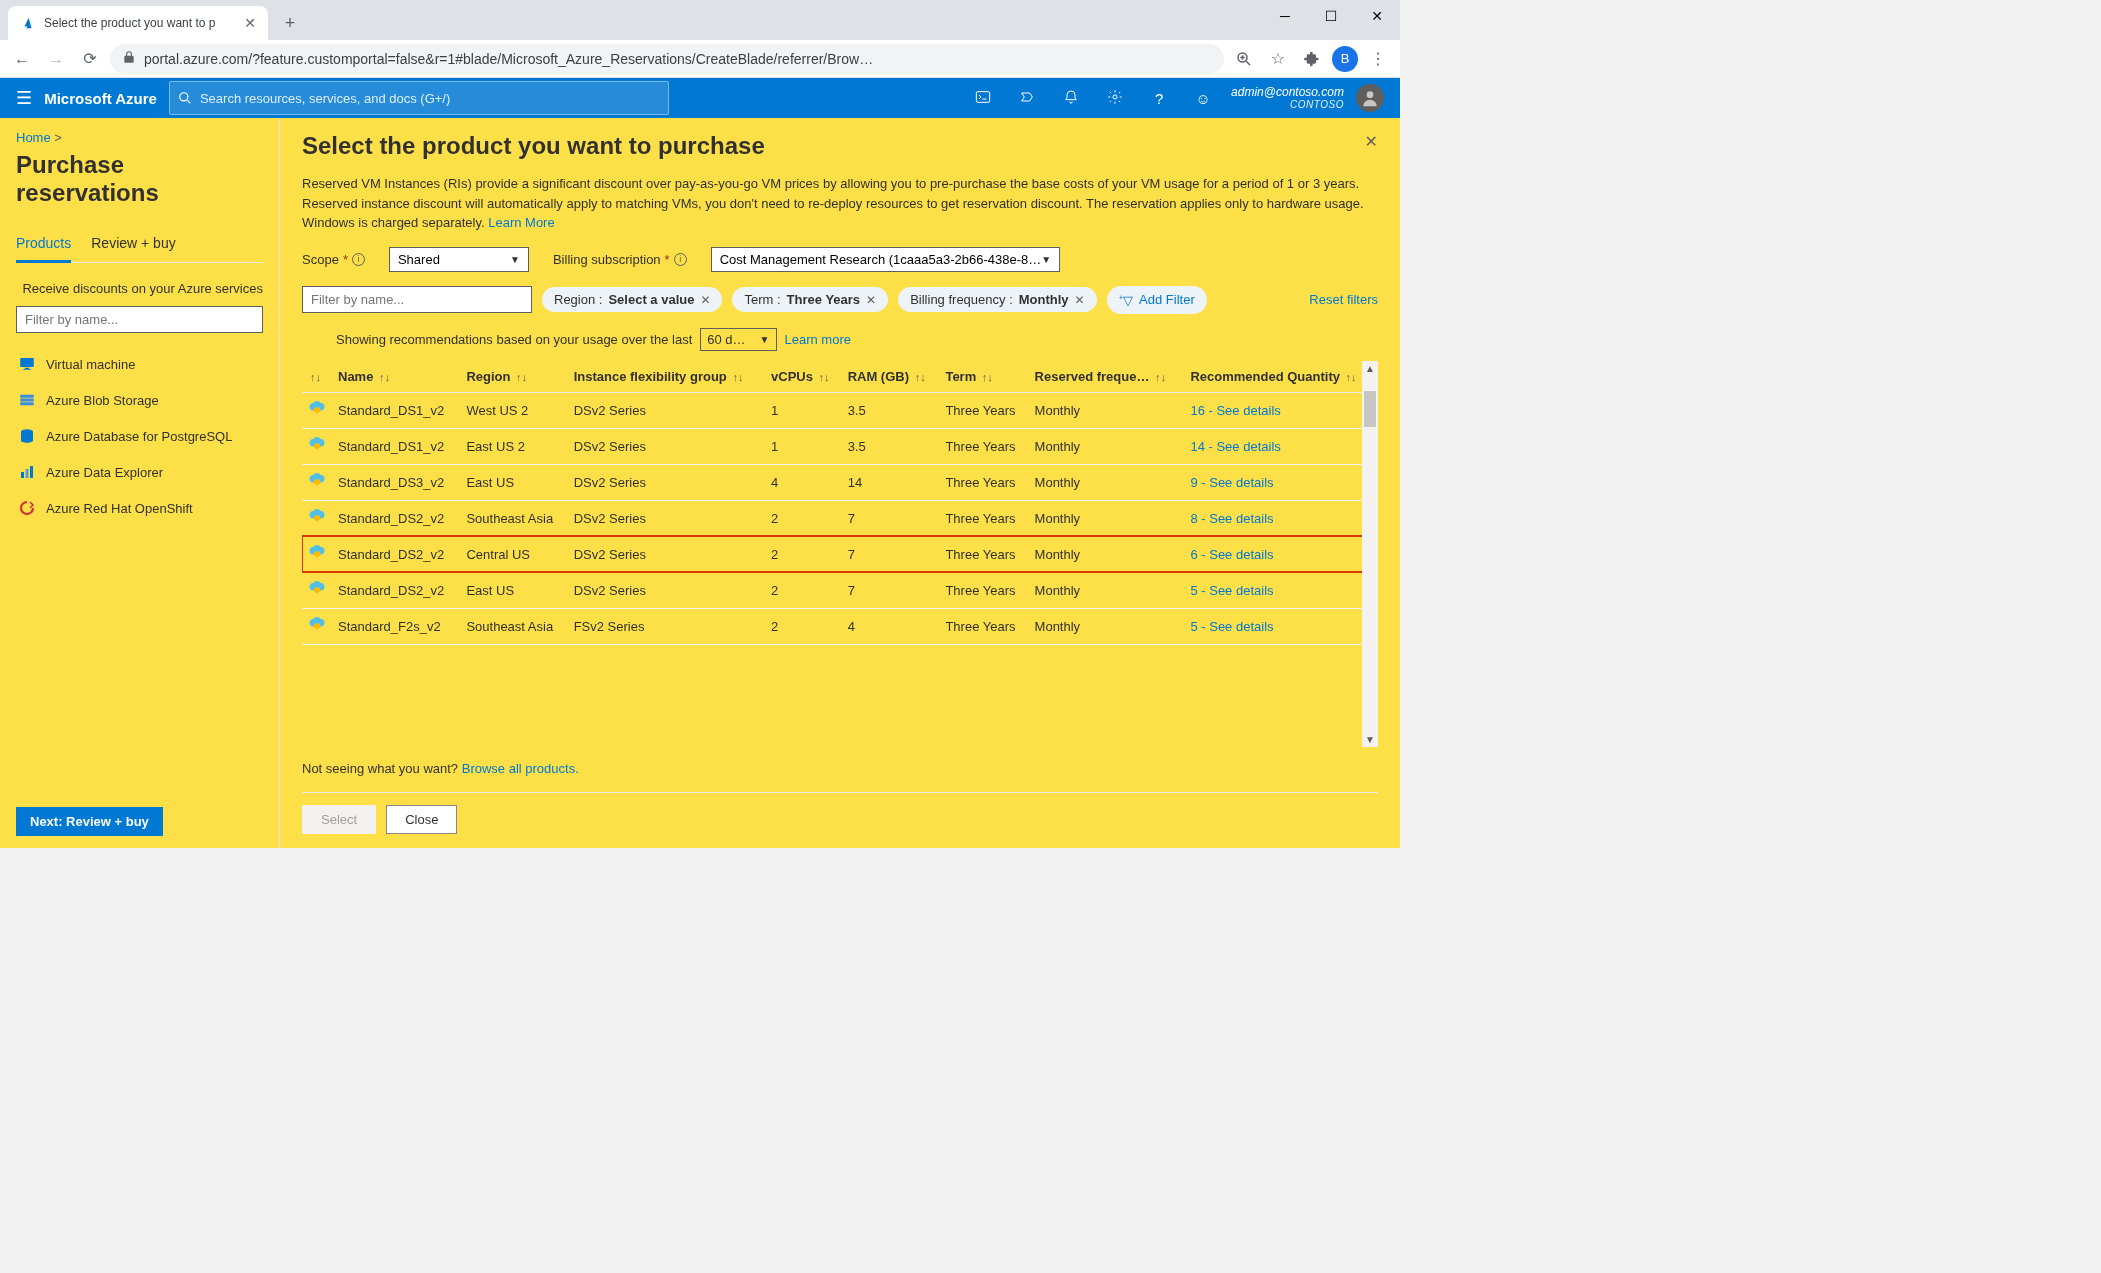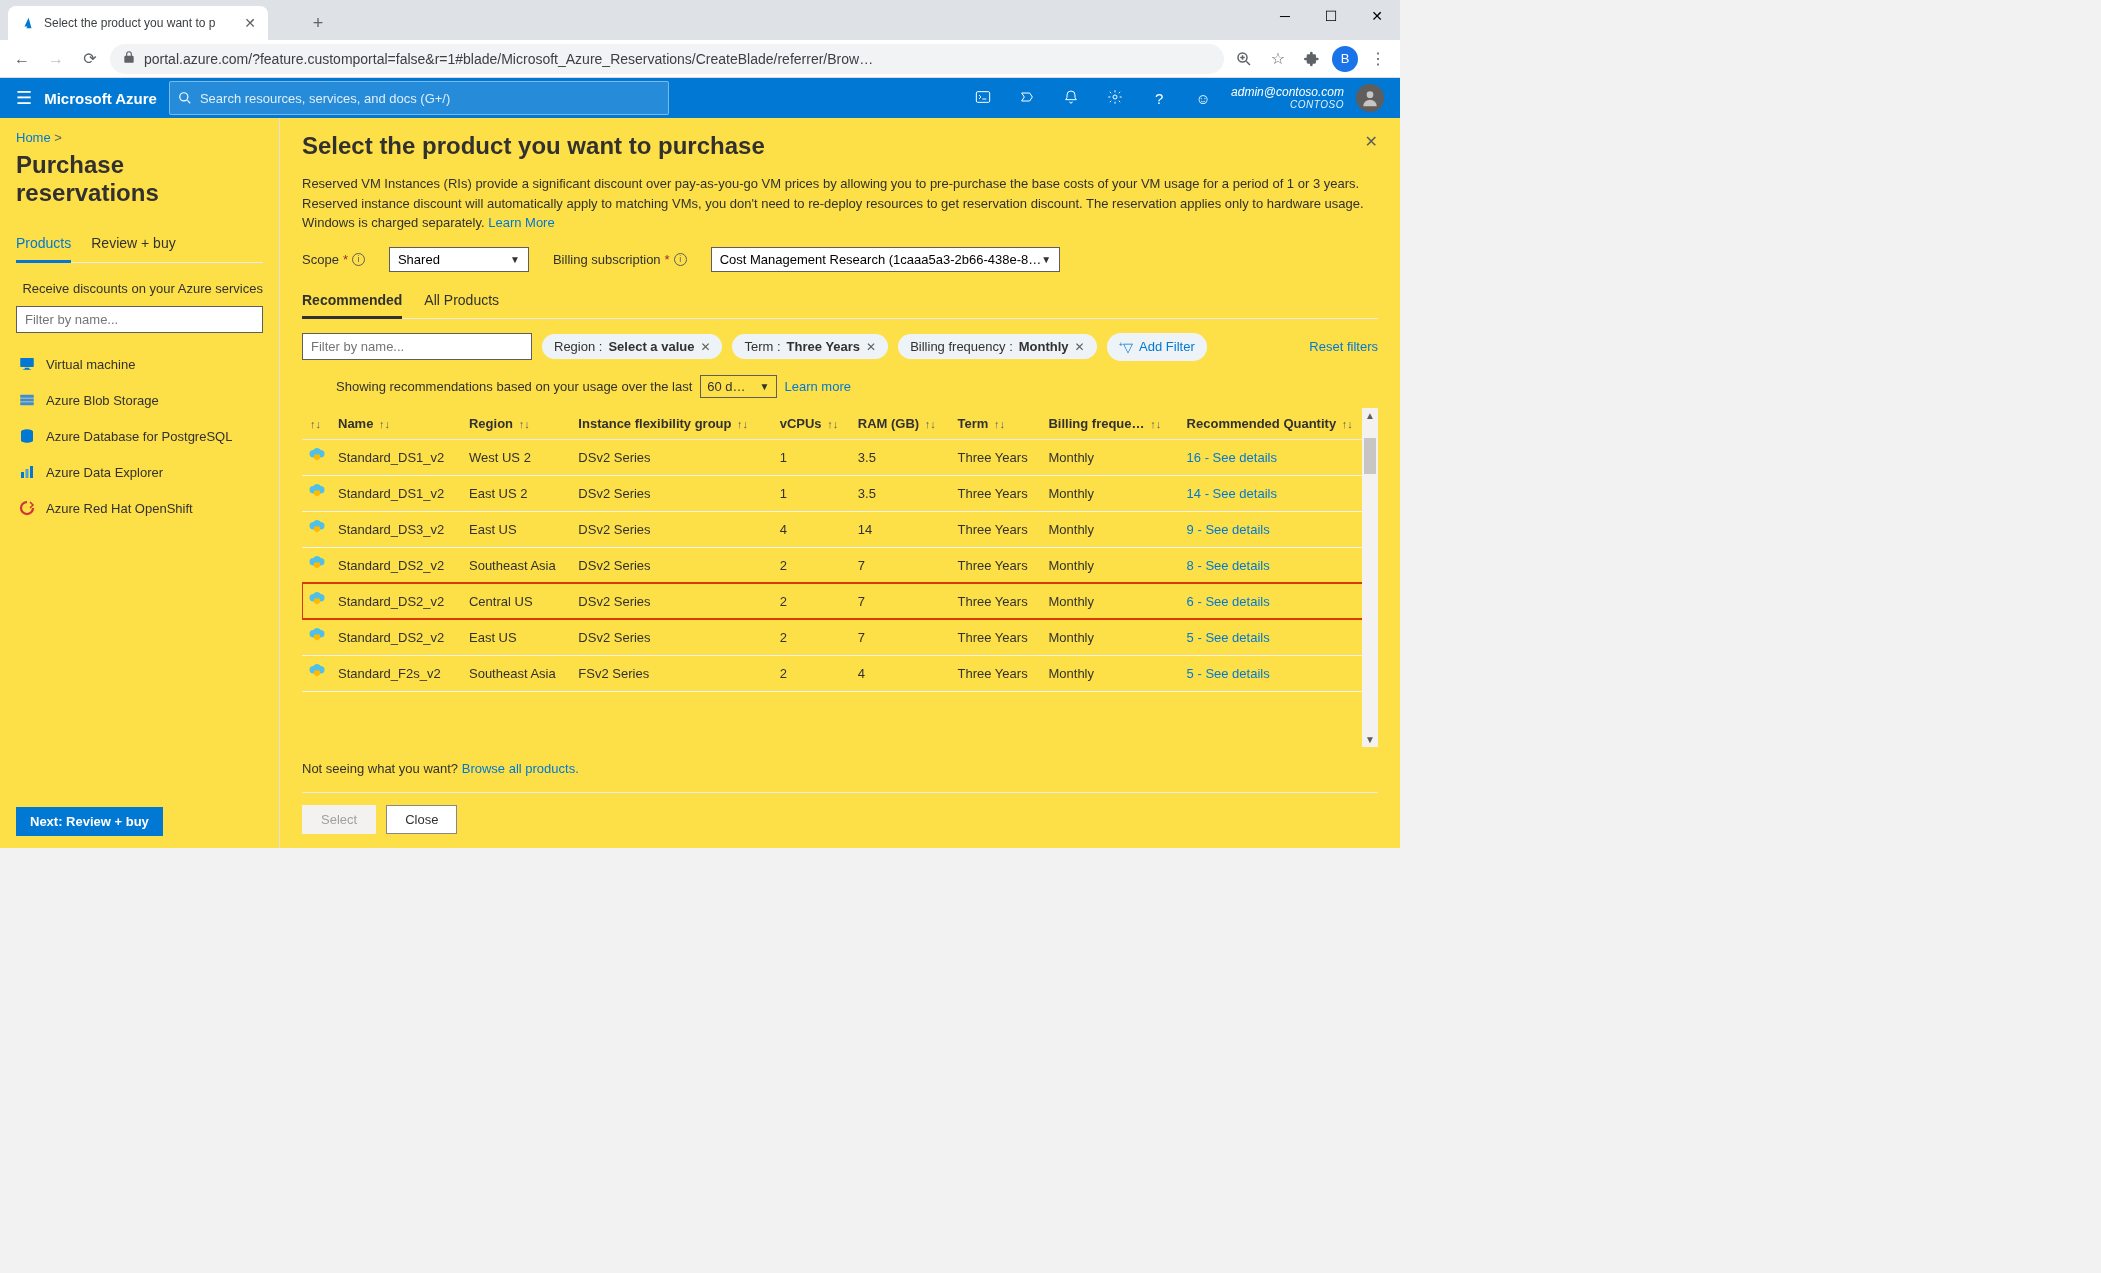--- a/index.html
+++ b/index.html
@@ -1,19 +1,19 @@
 <!DOCTYPE html>
 <html><head>
 <meta charset="utf-8">
 <style>
   * { box-sizing: border-box; margin: 0; padding: 0; font-family: "Segoe UI", Tahoma, sans-serif; }
   body { background: #f2f2f2; width: 1400px; height: 848px; overflow: hidden; position: relative; }
 
   
-  .browser-chrome { background: #dee1e6; height: 40px; display: flex; align-items: flex-end; padding: 0 8px; gap: 28px; }
+  .browser-chrome { background: #dee1e6; height: 40px; display: flex; align-items: flex-end; padding: 0 8px; }
   .tab { background: #fff; border-radius: 8px 8px 0 0; height: 34px; display: flex; align-items: center; padding: 0 12px; gap: 8px; min-width: 260px; }
   .tab-favicon { width: 16px; height: 16px; display: flex; align-items: center; justify-content: center; }
   .tab-title { font-size: 12px; color: #3c4043; flex: 1; overflow: hidden; white-space: nowrap; text-overflow: ellipsis; }
   .tab-close { color: #5f6368; font-size: 14px; cursor: pointer; }
   .new-tab { width: 28px; height: 28px; display: flex; align-items: center; justify-content: center; color: #5f6368; font-size: 18px; cursor: pointer; margin-left: 8px; margin-bottom: 3px; }
 
   .addr-bar { background: #fff; height: 38px; display: flex; align-items: center; padding: 0 8px; gap: 6px; border-bottom: 1px solid #dadce0; }
   .nav-btn { width: 28px; height: 28px; display: flex; align-items: center; justify-content: center; color: #5f6368; cursor: pointer; border-radius: 50%; }
   .nav-btn.disabled { color: #bdc1c6; }
   .url-box { flex: 1; background: #f1f3f4; border-radius: 16px; height: 30px; display: flex; align-items: center; padding: 0 12px; gap: 8px; }
@@ -299,24 +299,20 @@
         <span>Billing subscription</span>
         <span class="req">*</span>
         <span class="info-icon">i</span>
       </span>
       <div class="select-box wide">
         <span>Cost Management Research (1caaa5a3-2b66-438e-8…</span>
         <span class="chev-down">▼</span>
       </div>
     </div>
 
-    <div class="blade-tabs">
-      <div class="blade-tab active">Recommended</div>
-      <div class="blade-tab">All Products</div>
-    </div>
 
     <div class="filter-row">
       <input class="filter-input" placeholder="Filter by name..." style="">
       <div class="pill">
         <span>Region : </span>
           <strong>Select a value</strong>
         <span class="x">✕</span>
       </div>
       <div class="pill">
         <span>Term : </span>
@@ -353,21 +349,21 @@
       <table>
         <thead>
           <tr>
             <th style="width:30px"><span class="sort">↑↓</span></th>
             <th><span>Name</span> <span class="sort">↑↓</span></th>
             <th><span>Region</span> <span class="sort">↑↓</span></th>
             <th><span>Instance flexibility group</span> <span class="sort">↑↓</span></th>
             <th><span>vCPUs</span> <span class="sort">↑↓</span></th>
             <th><span>RAM (GB)</span> <span class="sort">↑↓</span></th>
             <th><span>Term</span> <span class="sort">↑↓</span></th>
-            <th><span>Billing freque…</span> <span class="sort">↑↓</span></th>
+            <th><span>Reserved freque…</span> <span class="sort">↑↓</span></th>
             <th><span>Recommended Quantity</span> <span class="sort">↑↓</span></th>
           </tr>
         </thead>
         <tbody id="table-body">
             <tr>
               <td><span class="row-icon">
                   <svg width="18" height="18" viewBox="0 0 24 24">
                     <path fill="#50c0e8" d="M7 4a5 5 0 00-5 5 5 5 0 005 5h10a5 5 0 000-10 6 6 0 00-10 0z"></path>
                     <rect x="8" y="10" width="8" height="6" rx="1" fill="#ffb900"></rect>
                     <rect x="10" y="16" width="4" height="1.5" fill="#ffb900"></rect>

